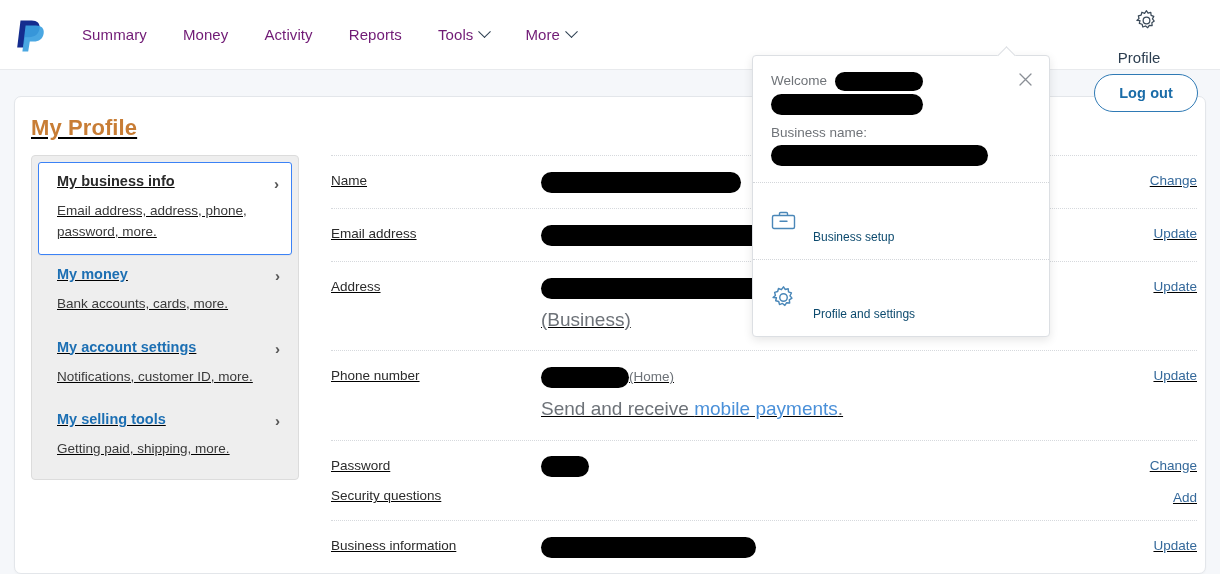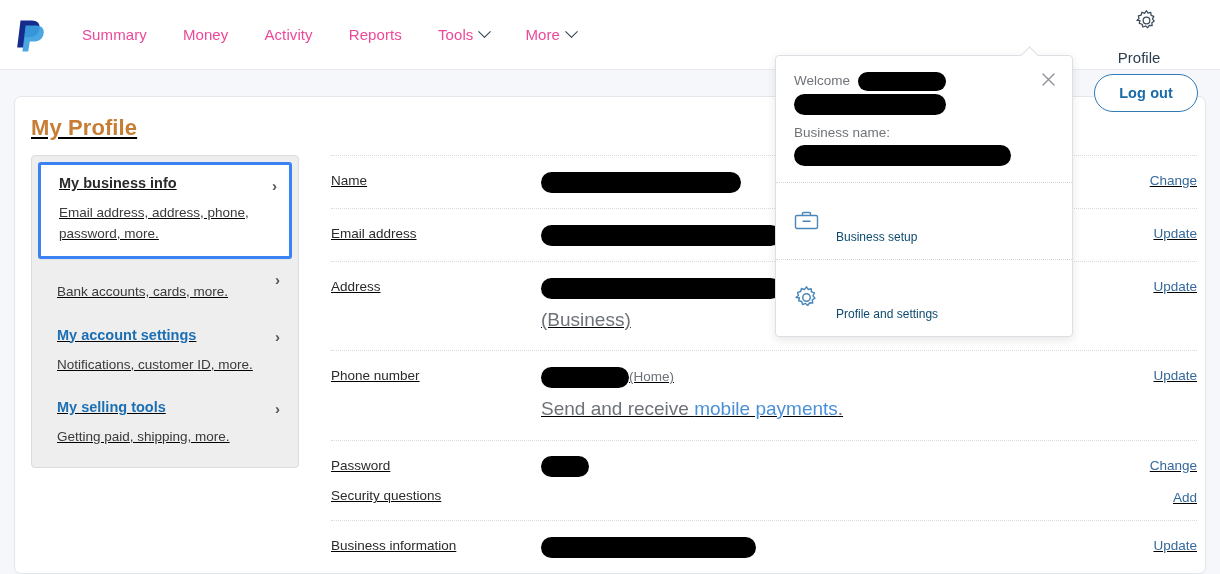--- a/index.html
+++ b/index.html
@@ -30,21 +30,21 @@
     margin-right: 16px;
     display: block;
   }
   .nav {
     display: flex;
     align-items: center;
     gap: 0px;
   }
   .nav-item {
     font-size: 15px;
-    color: #ec4899;
+    color: #701a75;
     padding: 8px 18px;
     cursor: pointer;
     white-space: nowrap;
     display: flex;
     align-items: center;
     gap: 7px;
     letter-spacing: .1px;
   }
   .caret {
     display: inline-block;
@@ -83,21 +83,21 @@
     font-weight: bold;
     padding: 10px 24px;
     cursor: pointer;
     font-family: "Liberation Sans", sans-serif;
     letter-spacing: .1px;
   }
 
   
   .dropdown {
     position: absolute;
-    left: 775px;
+    left: 752px;
     top: 55px;
     width: 298px;
     background: #ffffff;
     border: 1px solid #dcdfe3;
     border-radius: 4px;
     box-shadow: 0 3px 10px rgba(0,0,0,.10);
     z-index: 40;
   }
   .dropdown-arrow {
     position: absolute;
@@ -187,21 +187,21 @@
     align-self: flex-start;
   }
   .side-item {
     padding: 11px 26px 13px 19px;
     position: relative;
     cursor: pointer;
     border-radius: 3px;
   }
   .side-item.active {
     background: #ffffff;
-    border: 3px solid #3b82f6;
+    border: 1px solid #3b82f6;
     box-shadow: 0 1px 1px rgba(0,0,0,.04);
     padding: 10px 26px 12px 18px;
   }
   .side-title {
     font-size: 14.5px;
     font-weight: bold;
     color: #1c6fb3;
     margin-bottom: 3px;
   }
   .side-item.active .side-title { color: #2a2a2a; }
@@ -381,20 +381,21 @@
 
       <aside class="sidebar">
 
         <div class="side-item active">
           <div class="side-title">My business info</div>
           <div class="side-desc">Email address, address, phone, password, more.</div>
           <span class="side-chevron">›</span>
         </div>
 
         <div class="side-item">
+          <div class="side-title">My money</div>
           <div class="side-desc">Bank accounts, cards, more.</div>
           <span class="side-chevron">›</span>
         </div>
 
         <div class="side-item">
           <div class="side-title">My account settings</div>
           <div class="side-desc">Notifications, customer ID, more.</div>
           <span class="side-chevron">›</span>
         </div>
 

